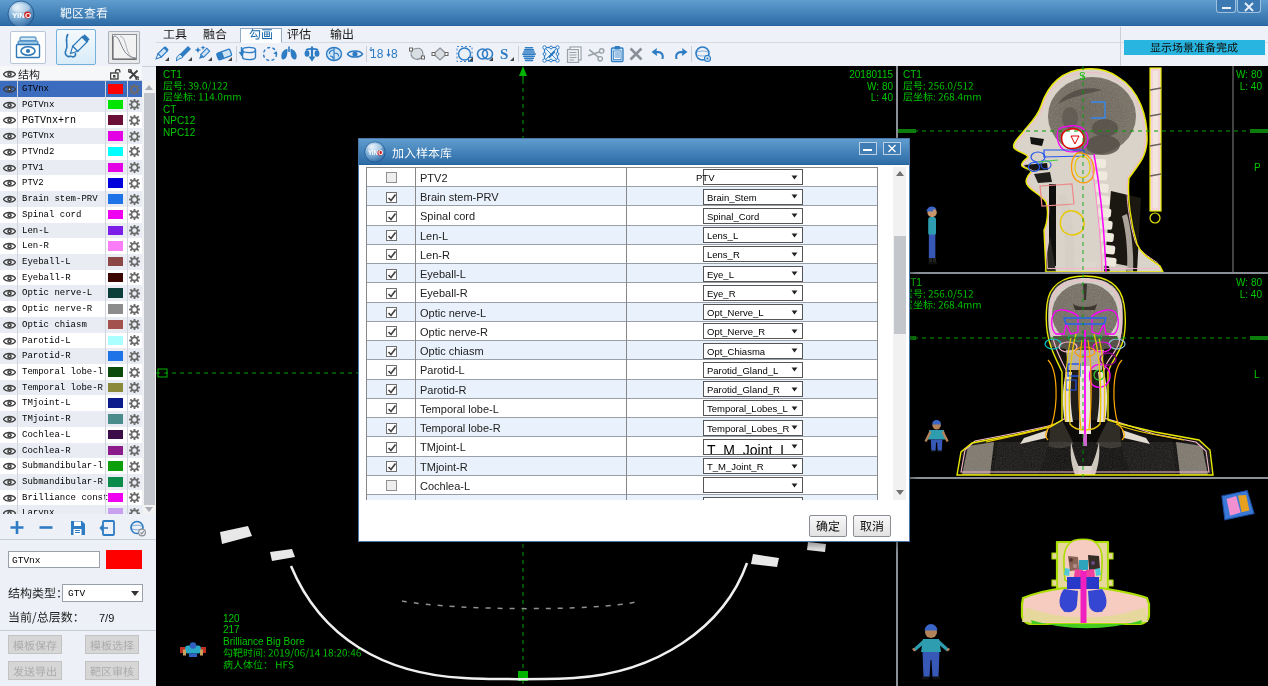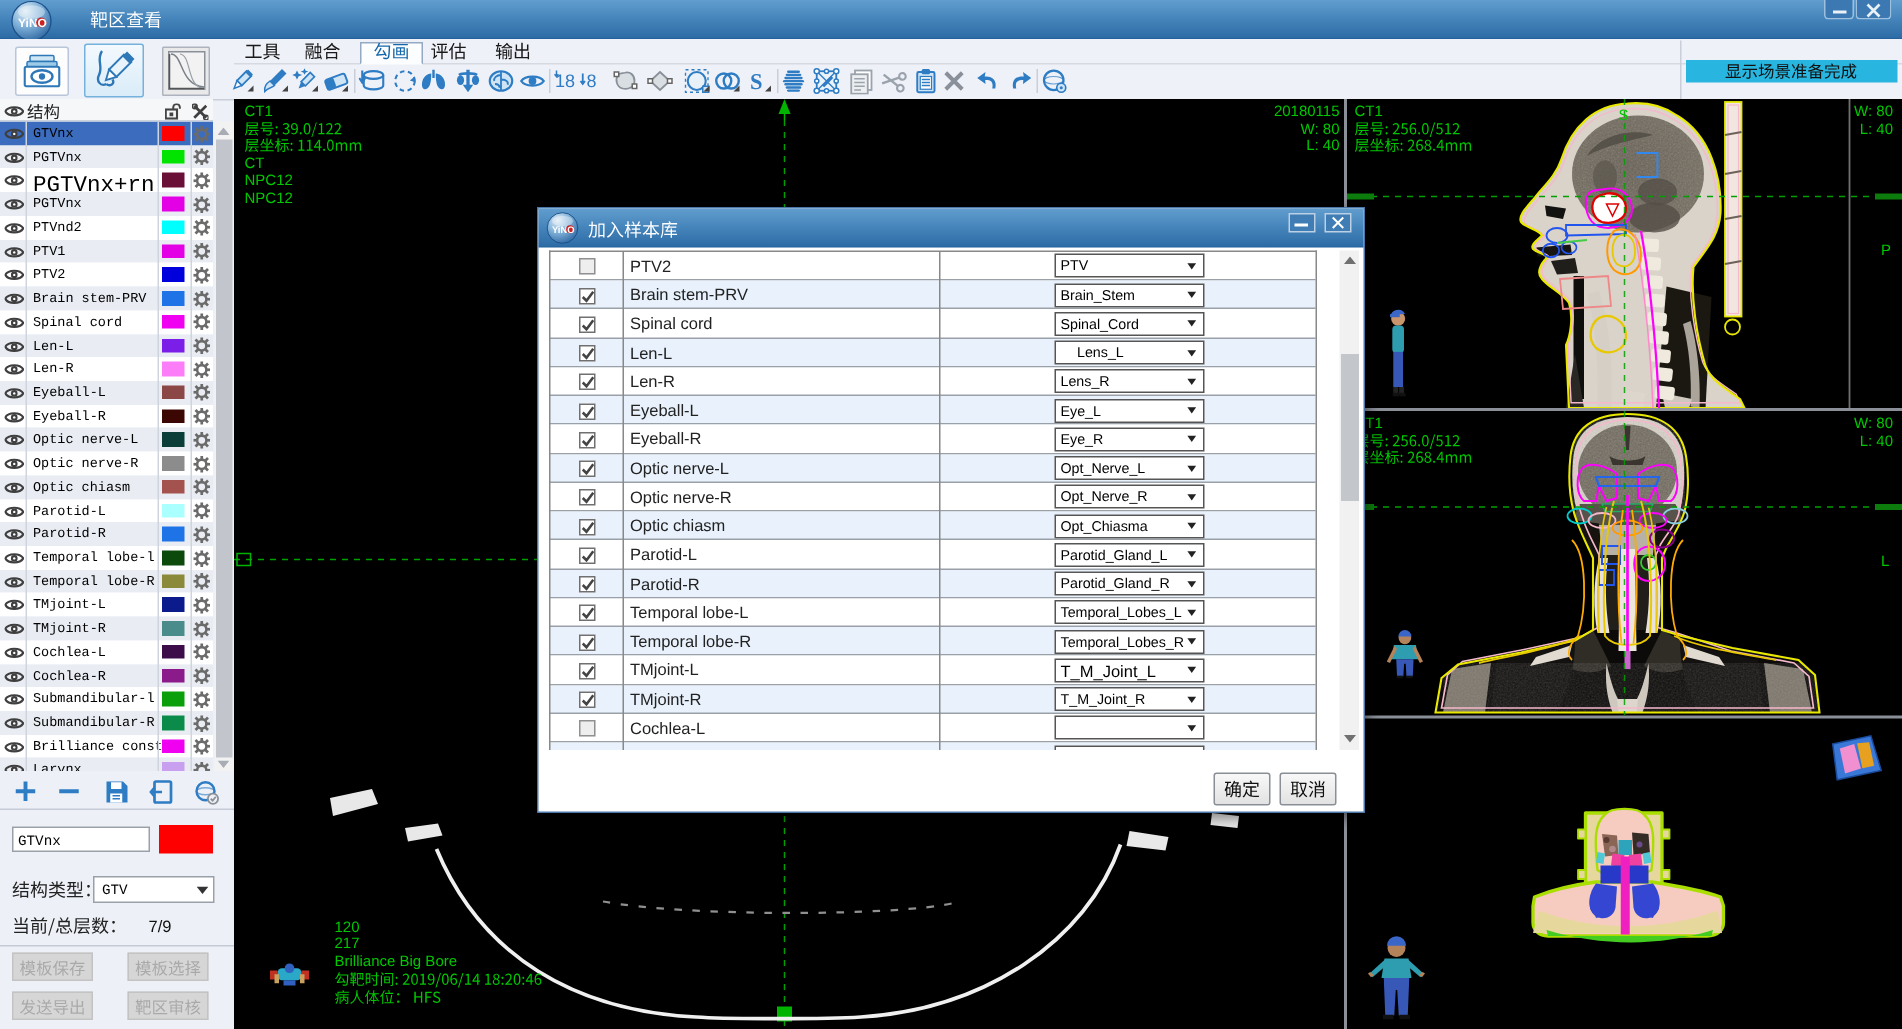--- a/index.html
+++ b/index.html
@@ -292,21 +292,21 @@
       </svg>
 <div class="abs mono" style="left:22px;top:18.7px;font-size:9px;color:#000;white-space:pre">PGTVnx</div>
 <div class="abs" style="left:107.5px;top:18.7px;width:15.5px;height:9.5px;background:#00e400"></div>
 <svg class="abs" style="left:128.5px;top:18.2px" width="11" height="11">
         <use href="#gearic"></use>
       </svg>
 <div class="abs" style="left:0;top:31.4px;width:142px;height:15.72px;background:#ffffff"></div>
 <svg class="abs" style="left:3px;top:35.4px" width="13" height="9">
         <use href="#eyeic"></use>
       </svg>
-<div class="abs mono" style="left:22px;top:34.4px;font-size:15px;color:#000;white-space:pre">PGTVnx+rn</div>
+<div class="abs mono" style="left:22px;top:34.4px;font-size:10px;color:#000;white-space:pre">PGTVnx+rn</div>
 <div class="abs" style="left:107.5px;top:34.4px;width:15.5px;height:9.5px;background:#6a1037"></div>
 <svg class="abs" style="left:128.5px;top:33.9px" width="11" height="11">
         <use href="#gearic"></use>
       </svg>
 <div class="abs" style="left:0;top:47.2px;width:142px;height:15.72px;background:#e9edf3"></div>
 <svg class="abs" style="left:3px;top:51.2px" width="13" height="9">
         <use href="#eyeic"></use>
       </svg>
 <div class="abs mono" style="left:22px;top:50.2px;font-size:9px;color:#000;white-space:pre">PGTVnx</div>
 <div class="abs" style="left:107.5px;top:50.2px;width:15.5px;height:9.5px;background:#e400e4"></div>
@@ -901,21 +901,21 @@
 <div class="abs" style="left:883px;top:142px;width:18px;height:13px;background:#417db5;border:1px solid rgba(255,255,255,0.65)"></div>
 <div class="abs" style="left:863px;top:149px;width:9px;height:2px;background:#fff"></div>
 <svg class="abs" style="left:887px;top:144px" width="10" height="9" viewBox="0 0 10 9">
       <path d="M1.5 1 L8.5 8 M8.5 1 L1.5 8" stroke="#fff" stroke-width="1.3"></path>
     </svg>
 <div class="abs" style="left:366px;top:167px;width:512px;height:333px;overflow:hidden;border-top:1px solid #888">
 <div class="abs" style="left:0;top:-0.2px;width:511px;height:19.25px;background:#ffffff;border-bottom:1px solid #9aa0a8"></div>
 <div class="abs" style="left:20px;top:4.3px;width:11px;height:11px;background:#eee;border:1px solid #909090"></div>
 <div class="abs" style="left:54px;top:3.8px;font-size:11px;color:#222">PTV2</div>
 <div class="abs" style="left:337px;top:1.3px;width:100px;height:16px;background:#fff;border:1.5px solid #555"></div>
-<div class="abs" style="left:341px;top:4.3px;width:84px;height:12px;overflow:hidden;font-size:9.5px;color:#000;white-space:pre">PTV</div>
+<div class="abs" style="left:330px;top:4.3px;width:84px;height:12px;overflow:hidden;font-size:9.5px;color:#000;white-space:pre">PTV</div>
 <svg class="abs" style="left:425px;top:6.8px" width="7" height="5" viewBox="0 0 8 6">
         <path d="M0.5 0.5 L7.5 0.5 L4 5.5 Z" fill="#222"></path>
       </svg>
 <div class="abs" style="left:0;top:19.1px;width:511px;height:19.25px;background:#e9f2fc;border-bottom:1px solid #9aa0a8"></div>
 <div class="abs" style="left:20px;top:23.6px;width:11px;height:11px;background:#fff;border:1px solid #707070"></div>
 <svg class="abs" style="left:21px;top:24.6px" width="10" height="10" viewBox="0 0 10 10">
         <path d="M1.5 5 L4 7.5 L8.5 1.5" fill="none" stroke="#444" stroke-width="1.7"></path>
       </svg>
 <div class="abs" style="left:54px;top:23.1px;font-size:11px;color:#222">Brain stem-PRV</div>
 <div class="abs" style="left:337px;top:20.6px;width:100px;height:16px;background:#fff;border:1.5px solid #555"></div>
@@ -934,21 +934,21 @@
 <svg class="abs" style="left:425px;top:45.3px" width="7" height="5" viewBox="0 0 8 6">
         <path d="M0.5 0.5 L7.5 0.5 L4 5.5 Z" fill="#222"></path>
       </svg>
 <div class="abs" style="left:0;top:57.6px;width:511px;height:19.25px;background:#e9f2fc;border-bottom:1px solid #9aa0a8"></div>
 <div class="abs" style="left:20px;top:62.1px;width:11px;height:11px;background:#fff;border:1px solid #707070"></div>
 <svg class="abs" style="left:21px;top:63.1px" width="10" height="10" viewBox="0 0 10 10">
         <path d="M1.5 5 L4 7.5 L8.5 1.5" fill="none" stroke="#444" stroke-width="1.7"></path>
       </svg>
 <div class="abs" style="left:54px;top:61.6px;font-size:11px;color:#222">Len-L</div>
 <div class="abs" style="left:337px;top:59.1px;width:100px;height:16px;background:#fff;border:1.5px solid #555"></div>
-<div class="abs" style="left:352px;top:62.1px;width:84px;height:12px;overflow:hidden;font-size:9.5px;color:#000;white-space:pre">Lens_L</div>
+<div class="abs" style="left:341px;top:62.1px;width:84px;height:12px;overflow:hidden;font-size:9.5px;color:#000;white-space:pre">Lens_L</div>
 <svg class="abs" style="left:425px;top:64.6px" width="7" height="5" viewBox="0 0 8 6">
         <path d="M0.5 0.5 L7.5 0.5 L4 5.5 Z" fill="#222"></path>
       </svg>
 <div class="abs" style="left:0;top:76.8px;width:511px;height:19.25px;background:#ffffff;border-bottom:1px solid #9aa0a8"></div>
 <div class="abs" style="left:20px;top:81.3px;width:11px;height:11px;background:#fff;border:1px solid #707070"></div>
 <svg class="abs" style="left:21px;top:82.3px" width="10" height="10" viewBox="0 0 10 10">
         <path d="M1.5 5 L4 7.5 L8.5 1.5" fill="none" stroke="#444" stroke-width="1.7"></path>
       </svg>
 <div class="abs" style="left:54px;top:80.8px;font-size:11px;color:#222">Len-R</div>
 <div class="abs" style="left:337px;top:78.3px;width:100px;height:16px;background:#fff;border:1.5px solid #555"></div>
@@ -1055,21 +1055,21 @@
 <svg class="abs" style="left:425px;top:257.1px" width="7" height="5" viewBox="0 0 8 6">
         <path d="M0.5 0.5 L7.5 0.5 L4 5.5 Z" fill="#222"></path>
       </svg>
 <div class="abs" style="left:0;top:269.3px;width:511px;height:19.25px;background:#ffffff;border-bottom:1px solid #9aa0a8"></div>
 <div class="abs" style="left:20px;top:273.8px;width:11px;height:11px;background:#fff;border:1px solid #707070"></div>
 <svg class="abs" style="left:21px;top:274.8px" width="10" height="10" viewBox="0 0 10 10">
         <path d="M1.5 5 L4 7.5 L8.5 1.5" fill="none" stroke="#444" stroke-width="1.7"></path>
       </svg>
 <div class="abs" style="left:54px;top:273.3px;font-size:11px;color:#222">TMjoint-L</div>
 <div class="abs" style="left:337px;top:270.8px;width:100px;height:16px;background:#fff;border:1.5px solid #555"></div>
-<div class="abs" style="left:341px;top:273.8px;width:84px;height:12px;overflow:hidden;font-size:11px;color:#000;white-space:pre">T_M_Joint_L</div>
+<div class="abs" style="left:341px;top:273.8px;width:84px;height:12px;overflow:hidden;font-size:14px;color:#000;white-space:pre">T_M_Joint_L</div>
 <svg class="abs" style="left:425px;top:276.3px" width="7" height="5" viewBox="0 0 8 6">
         <path d="M0.5 0.5 L7.5 0.5 L4 5.5 Z" fill="#222"></path>
       </svg>
 <div class="abs" style="left:0;top:288.6px;width:511px;height:19.25px;background:#e9f2fc;border-bottom:1px solid #9aa0a8"></div>
 <div class="abs" style="left:20px;top:293.1px;width:11px;height:11px;background:#fff;border:1px solid #707070"></div>
 <svg class="abs" style="left:21px;top:294.1px" width="10" height="10" viewBox="0 0 10 10">
         <path d="M1.5 5 L4 7.5 L8.5 1.5" fill="none" stroke="#444" stroke-width="1.7"></path>
       </svg>
 <div class="abs" style="left:54px;top:292.6px;font-size:11px;color:#222">TMjoint-R</div>
 <div class="abs" style="left:337px;top:290.1px;width:100px;height:16px;background:#fff;border:1.5px solid #555"></div>

